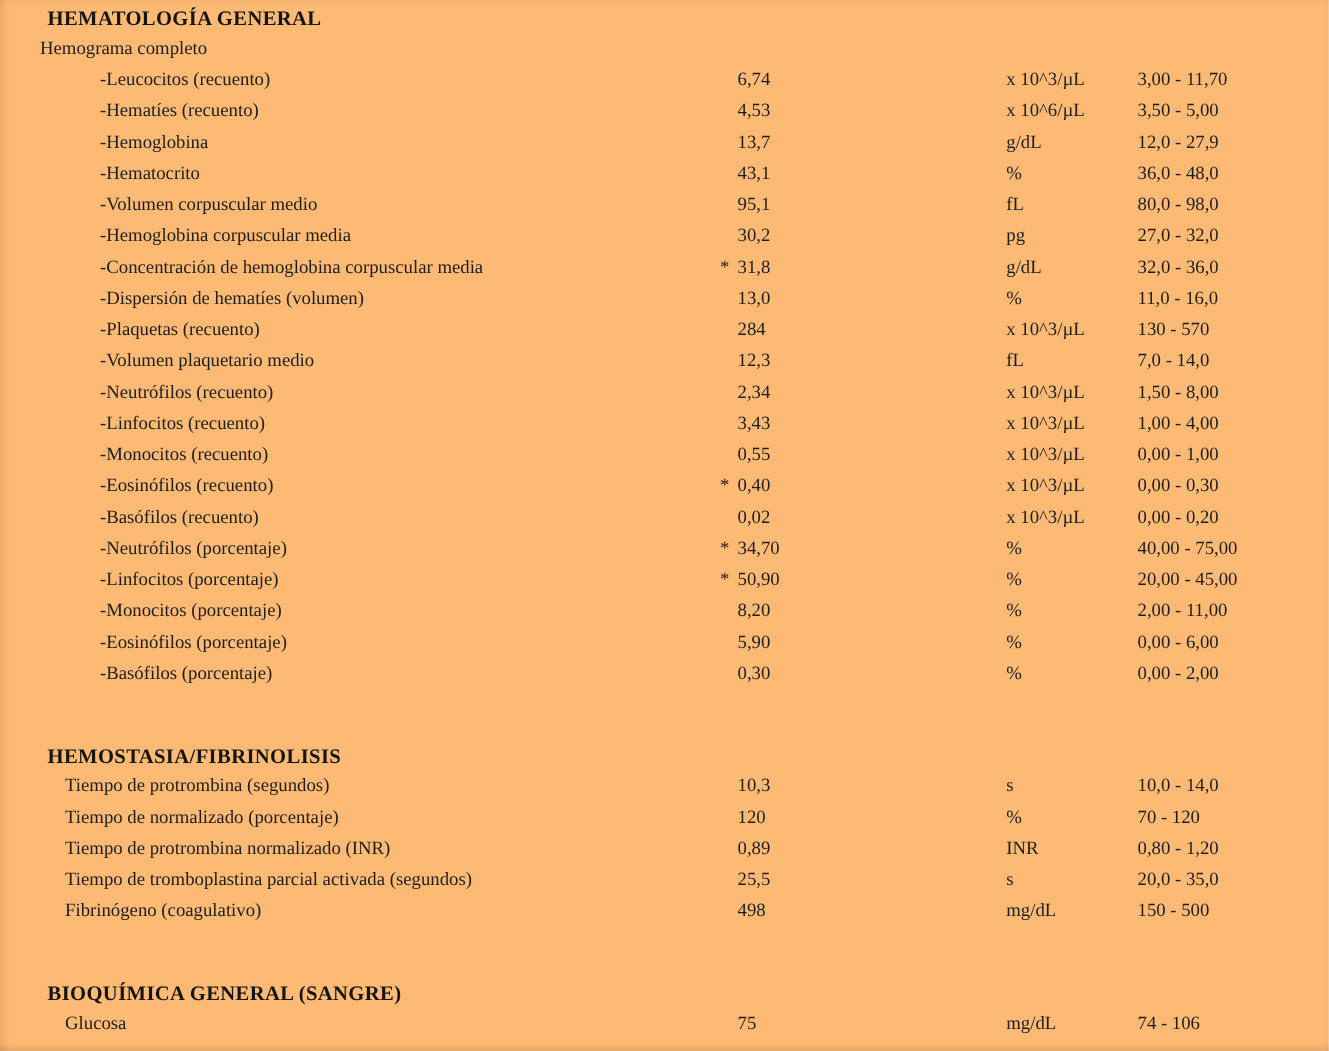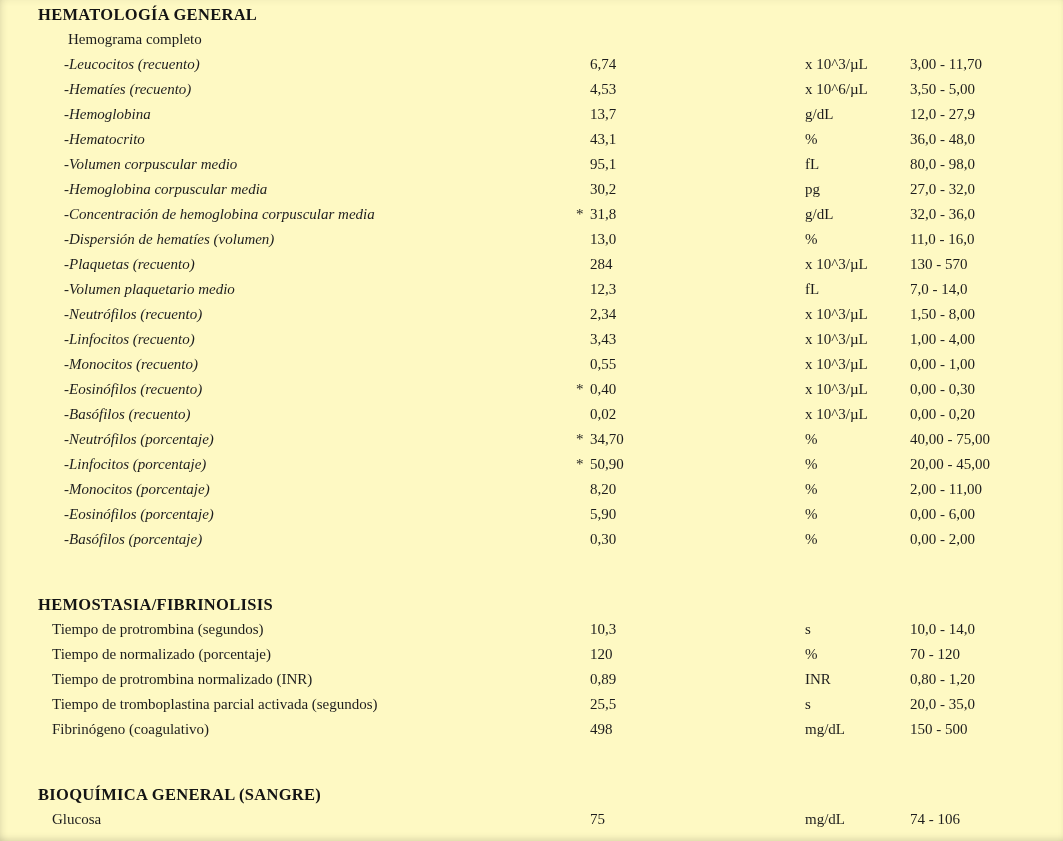--- a/index.html
+++ b/index.html
@@ -6,21 +6,21 @@
   html, body {
     margin: 0;
     padding: 0;
     background: #e9e8e6;
   }
   .page {
     position: relative;
     width: 1063px;
     height: 841px;
     margin: 0 auto;
-    background: #fef9c3;
+    background: #fdba74;
     color: #1d1d1d;
     font-family: "Liberation Serif", "DejaVu Serif", serif;
     font-size: 15px;
     overflow: hidden;
     box-sizing: border-box;
     padding-top: 2px;
     box-shadow:
       inset 7px 0 7px -5px rgba(0,0,0,0.10),
       inset 0 -7px 7px -5px rgba(0,0,0,0.14),
       inset 0 6px 8px -6px rgba(0,0,0,0.06),
@@ -31,32 +31,32 @@
   .section-title {
     margin: 0;
     padding-left: 38px;
     font-size: 16.5px;
     font-weight: bold;
     letter-spacing: 0.3px;
     line-height: 25px;
     color: #141414;
   }
   .section-subtitle {
-    padding-left: 68px;
+    padding-left: 32px;
     line-height: 25px;
   }
   .row {
     display: grid;
     grid-template-columns: 576px 229px 105px auto;
     line-height: 25px;
     white-space: nowrap;
   }
   .cell { overflow: hidden; }
   .cell.name { padding-left: 52px; }
-  .row.dash .cell.name { padding-left: 64px; font-style: italic; }
+  .row.dash .cell.name { padding-left: 80px; }
   .cell.value .flag {
     display: inline-block;
     width: 14px;
     text-align: left;
   }
 </style>
 </head>
 <body>
 
 <div class="page">

